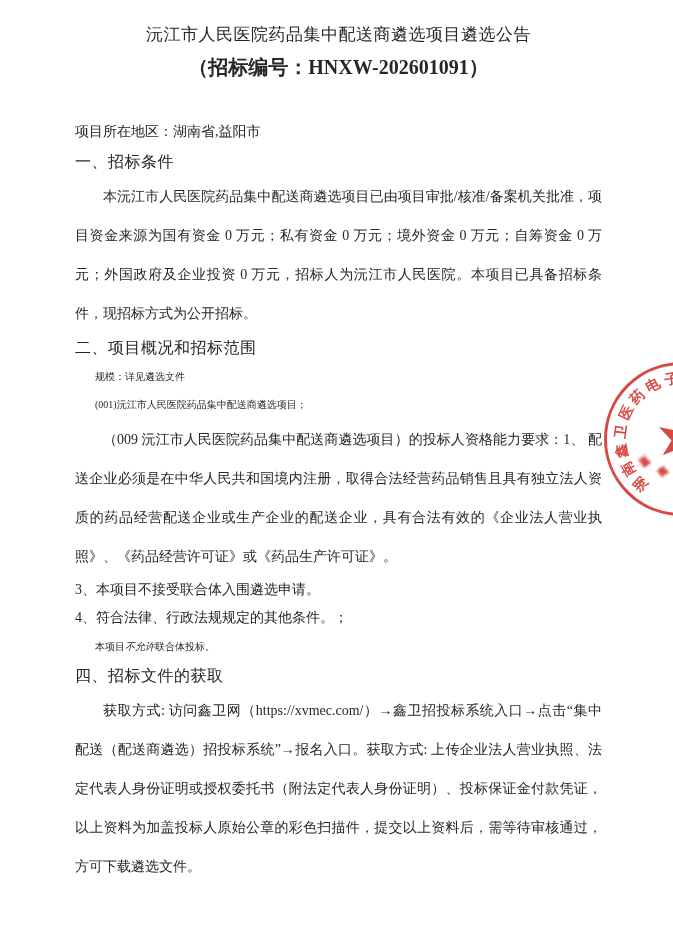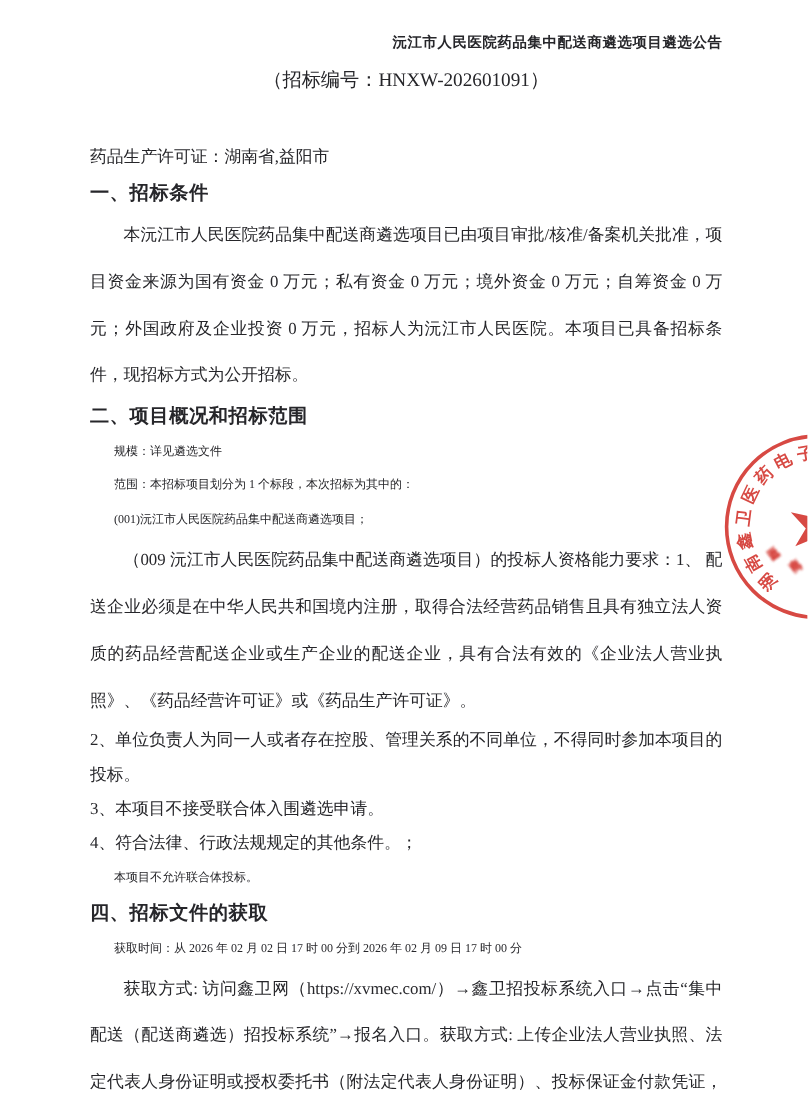--- a/index.html
+++ b/index.html
@@ -10,52 +10,52 @@
     overflow:hidden;
     font-family:"Liberation Serif","DejaVu Serif",serif;
     color:#26262a;
   }
   .content{
     position:absolute;
     left:75px;top:20px;
     width:527px;
   }
   .doc-title{
-    font-size:12px;font-weight:bold;
-    text-align:right;line-height:30px;
+    font-size:17px;font-weight:normal;
+    text-align:center;line-height:30px;
     letter-spacing:0.5px;
   }
   .doc-subtitle{
-    font-size:16px;font-weight:normal;
+    font-size:20px;font-weight:bold;
     text-align:center;line-height:29px;
     margin-top:3px;
   }
   .meta-line{
     font-size:14px;line-height:28.5px;
     margin-top:36px;
   }
   .sec-heading{
-    font-size:16px;font-weight:bold;
+    font-size:16px;font-weight:normal;
     line-height:30px;margin:0;
     letter-spacing:0.5px;
   }
   .para{
     font-size:14px;line-height:39px;
     text-align:justify;margin:0;
     text-indent:2em;
   }
   .line-indent{
     font-size:10px;line-height:28.5px;
     margin:0;text-indent:2em;
   }
   .line-flush{
     font-size:14px;line-height:28.5px;
     margin:0;text-align:justify;
   }
-  .emph-italic{margin-top:46px;}
+  .emph-italic{font-style:italic;margin-top:46px;}
   
   .stamp{
     position:absolute;
     left:604px;top:362px;
     width:154px;height:154px;
     border:3px solid #d43a34;
     border-radius:50%;
     box-sizing:border-box;
     opacity:0.92;
   }
@@ -86,38 +86,35 @@
 </style>
 </head>
 <body>
 
 <div class="page">
   <div class="content">
 
     <div class="doc-title">沅江市人民医院药品集中配送商遴选项目遴选公告</div>
     <div class="doc-subtitle">（招标编号：HNXW-202601091）</div>
 
-    <div class="meta-line">药品生产许可证：湖南省,益阳市</div>
+    <div class="meta-line">项目所在地区：湖南省,益阳市</div>
 
     <div class="sec-heading">一、招标条件</div>
     <p class="para">本沅江市人民医院药品集中配送商遴选项目已由项目审批/核准/备案机关批准，项目资金来源为国有资金 0 万元；私有资金 0 万元；境外资金 0 万元；自筹资金 0 万元；外国政府及企业投资 0 万元，招标人为沅江市人民医院。本项目已具备招标条件，现招标方式为公开招标。</p>
 
     <div class="sec-heading">二、项目概况和招标范围</div>
     <p class="line-indent">规模：详见遴选文件</p>
-    <p class="line-indent">范围：本招标项目划分为 1 个标段，本次招标为其中的：</p>
     <p class="line-indent">(001)沅江市人民医院药品集中配送商遴选项目；</p>
 
     <p class="para">（009 沅江市人民医院药品集中配送商遴选项目）的投标人资格能力要求：1、 配送企业必须是在中华人民共和国境内注册，取得合法经营药品销售且具有独立法人资质的药品经营配送企业或生产企业的配送企业，具有合法有效的《企业法人营业执照》、《药品经营许可证》或《药品生产许可证》。</p>
-    <p class="line-flush">2、单位负责人为同一人或者存在控股、管理关系的不同单位，不得同时参加本项目的投标。</p>
     <p class="line-flush">3、本项目不接受联合体入围遴选申请。</p>
     <p class="line-flush">4、符合法律、行政法规规定的其他条件。；</p>
     <p class="line-indent"><span>本项目</span><span class="emph-italic">不允许</span><span>联合体投标。</span></p>
 
     <div class="sec-heading">四、招标文件的获取</div>
-    <p class="line-indent">获取时间：从 2026 年 02 月 02 日 17 时 00 分到 2026 年 02 月 09 日 17 时 00 分</p>
     <p class="para">获取方式: 访问鑫卫网（https://xvmec.com/）→鑫卫招投标系统入口→点击“集中配送（配送商遴选）招投标系统”→报名入口。获取方式: 上传企业法人营业执照、法定代表人身份证明或授权委托书（附法定代表人身份证明）、投标保证金付款凭证，以上资料为加盖投标人原始公章的彩色扫描件，提交以上资料后，需等待审核通过，方可下载遴选文件。</p>
 
 
   </div>
 
   <div class="stamp" id="stamp">
     <div class="stamp-star"></div>
     <div class="stamp-inner a">鑫卫医</div>
     <div class="stamp-inner b">药电商</div>
   <span class="stamp-char" style="transform: rotate(-138deg) translateY(-60px);">湖</span>

